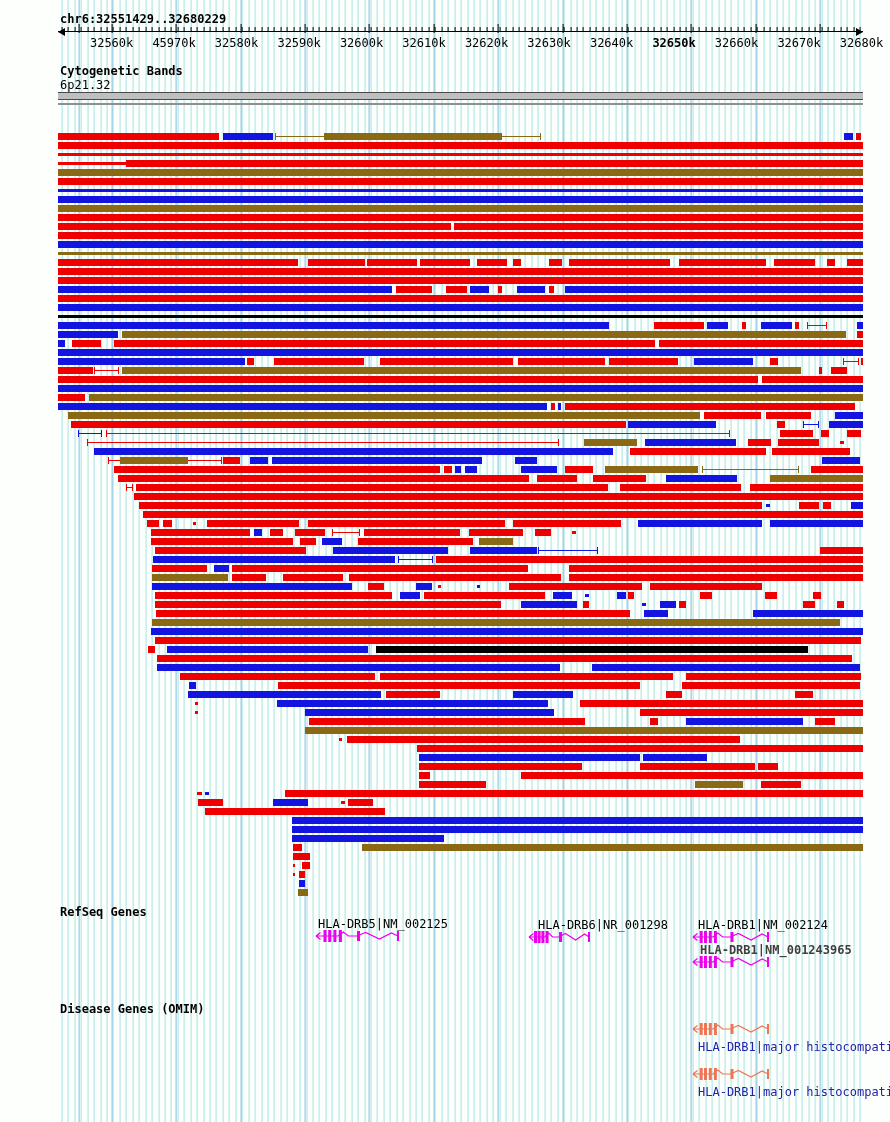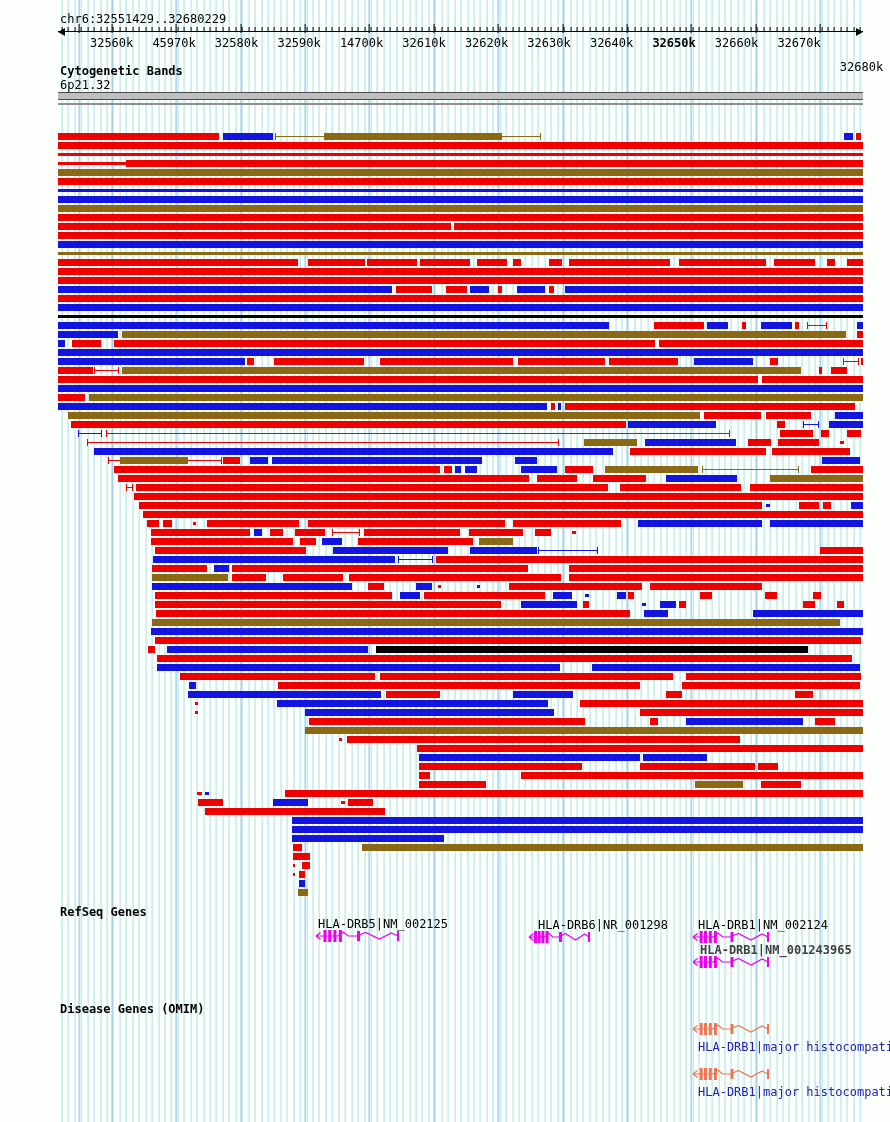--- a/index.html
+++ b/index.html
@@ -41,42 +41,42 @@
   .seg.wsk .capl{left:0;} .seg.wsk .capr{right:0;}
   .gene-label{position:absolute;white-space:nowrap;}
   .gene-glyph{position:absolute;height:14px;}
 </style>
 </head>
 <body>
 
 <div id="canvas">
   <div id="grid"></div>
 
-  <div class="abs" style="left:60px;top:12px;">chr6:32551429..32680229</div>
+  <div class="abs" style="left:60px;top:12px;font-weight:bold;">chr6:32551429..32680229</div>
 
   <div id="ruler">
     <div class="baseline"></div>
     <div class="ticks-minor"></div>
     <div class="ticks-major"></div>
     <div class="arrow-left"></div>
     <div class="arrow-right"></div>
     <div id="tick-labels">
         <span class="tick-label" style="left: 6.66%;">32560k</span>
         <span class="tick-label" style="left: 14.42%;">45970k</span>
         <span class="tick-label" style="left: 22.18%;">32580k</span>
         <span class="tick-label" style="left: 29.95%;">32590k</span>
-        <span class="tick-label" style="left: 37.71%;">14700k</span>
+        <span class="tick-label" style="left: 37.71%;">32600k</span>
         <span class="tick-label" style="left: 45.47%;">32610k</span>
         <span class="tick-label" style="left: 53.24%;">32620k</span>
         <span class="tick-label" style="left: 61%;">32630k</span>
         <span class="tick-label" style="left: 68.77%;">32640k</span>
         <span class="tick-label" style="left: 76.53%; font-weight: bold;">32650k</span>
         <span class="tick-label" style="left: 84.29%;">32660k</span>
         <span class="tick-label" style="left: 92.06%;">32670k</span>
-        <span class="tick-label" style="left: 99.82%; margin-top: 24px;">32680k</span>
+        <span class="tick-label" style="left: 99.82%;">32680k</span>
       </div>
   </div>
 
   <div class="abs heading" style="left:60px;top:64px;">Cytogenetic Bands</div>
   <div class="abs" style="left:60px;top:78px;">6p21.32</div>
   <div class="cyto-bar1"></div>
   <div class="cyto-bar2"></div>
 
 
   <div id="variants">

